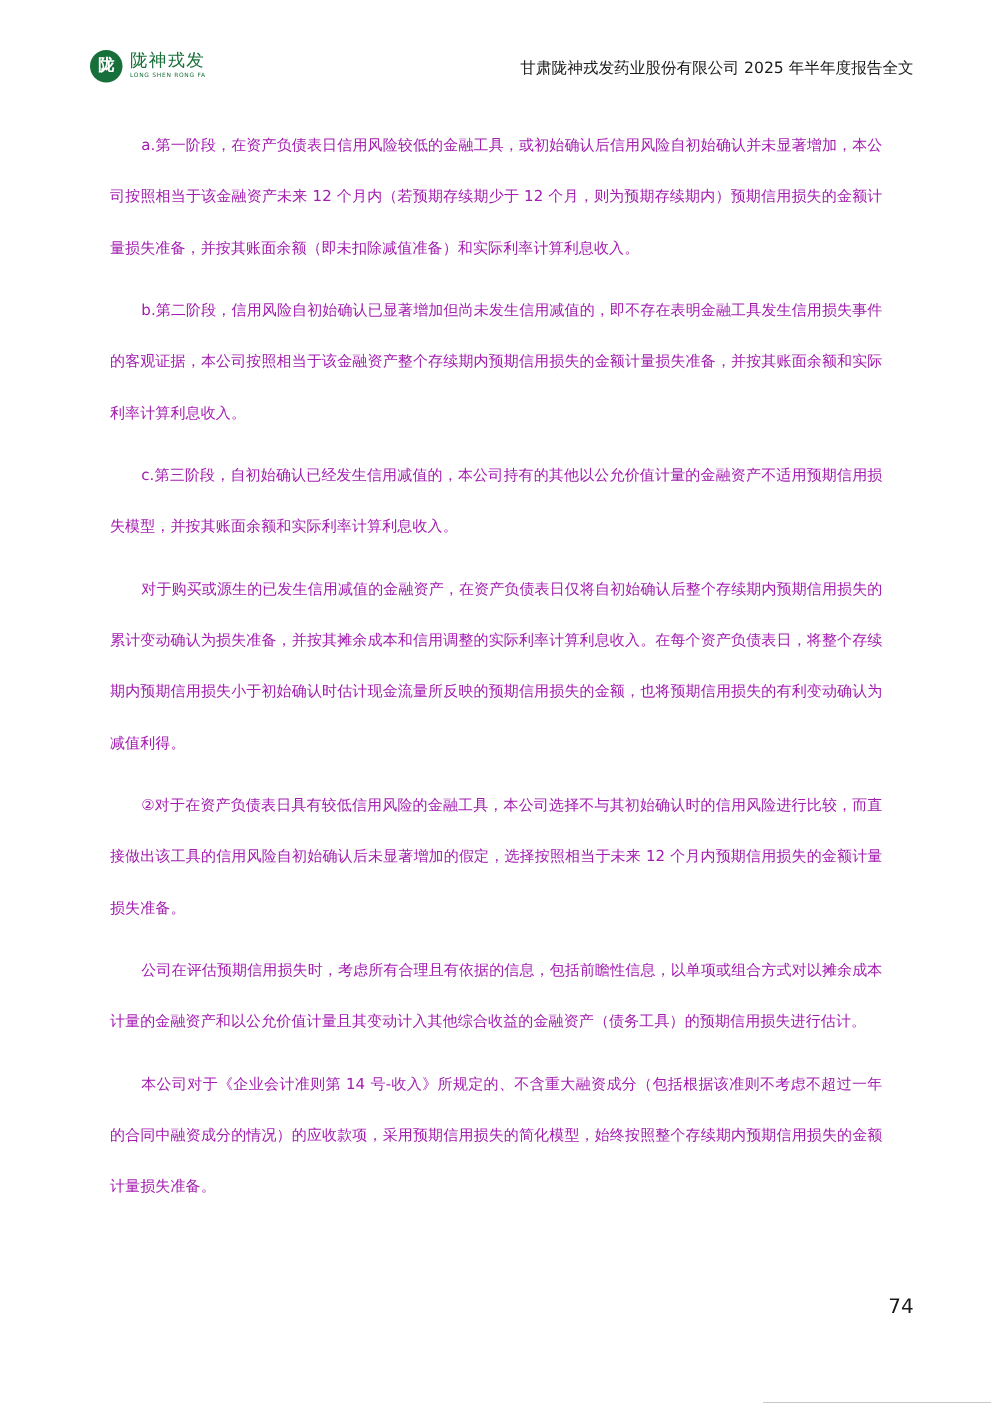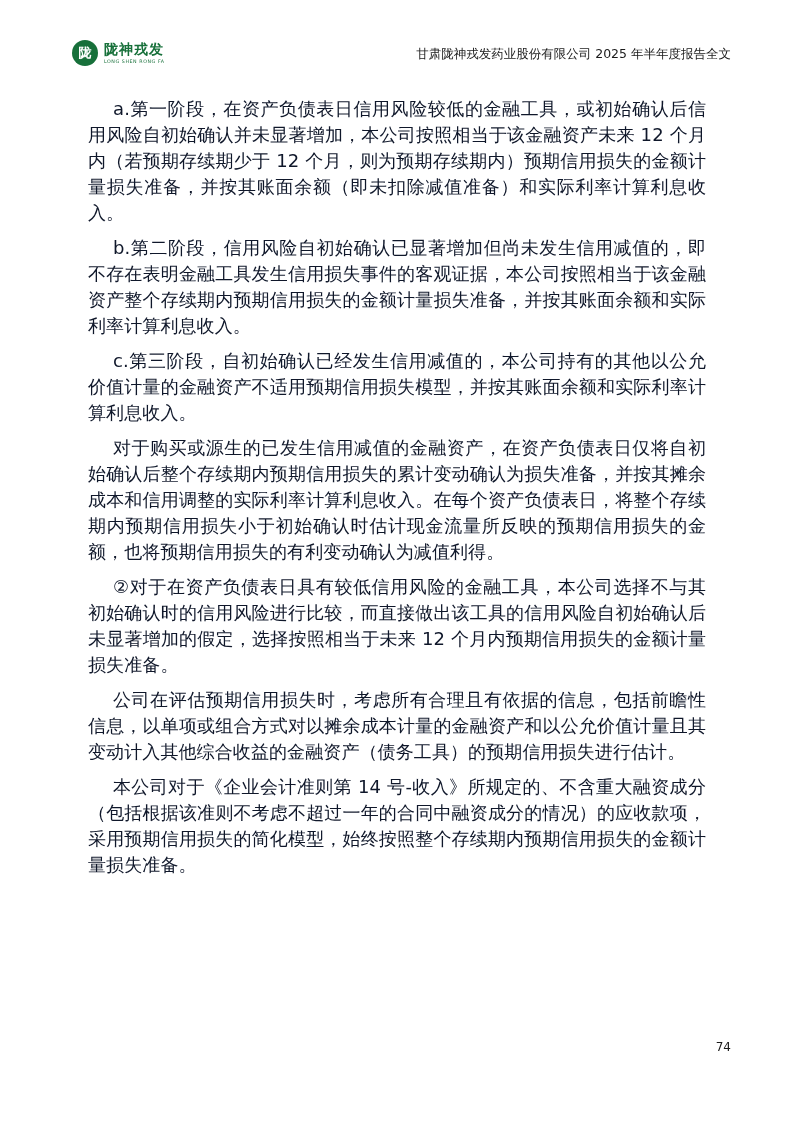--- a/index.html
+++ b/index.html
@@ -46,21 +46,21 @@
     font-weight: bold;
     font-family: "DejaVu Serif", "Liberation Serif", serif;
   }
   .logo-text {
     display: flex;
     flex-direction: column;
     justify-content: center;
   }
   .logo-cn {
     font-size: 14px;
-    font-weight: bold;
+    font-weight: normal;
     color: #17703a;
     letter-spacing: 1px;
     line-height: 15px;
   }
   .logo-en {
     font-size: 5px;
     color: #17703a;
     letter-spacing: 0.6px;
     line-height: 8px;
     transform: scale(0.95);
@@ -78,36 +78,36 @@
 
   
   .content {
     position: absolute;
     top: 96px;
     left: 88px;
     width: 618px;
   }
   p.para {
     margin: 0 0 9px 0;
-    font-size: 18px;
-    line-height: 26px;
-    color: #0f172a;
+    font-size: 12px;
+    line-height: 41px;
+    color: #a21caf;
     text-align: justify;
     text-justify: inter-ideograph;
     text-indent: 25px;
     font-family: "DejaVu Sans", "Liberation Sans", sans-serif;
     letter-spacing: 0.1px;
   }
 
   
   .page-number {
     position: absolute;
     right: 62px;
     bottom: 68px;
-    font-size: 12px;
+    font-size: 16px;
     color: #1a1a1a;
   }
 </style>
 </head>
 <body>
 
 <div class="page">
 
   <div class="header">
     <div class="logo">

